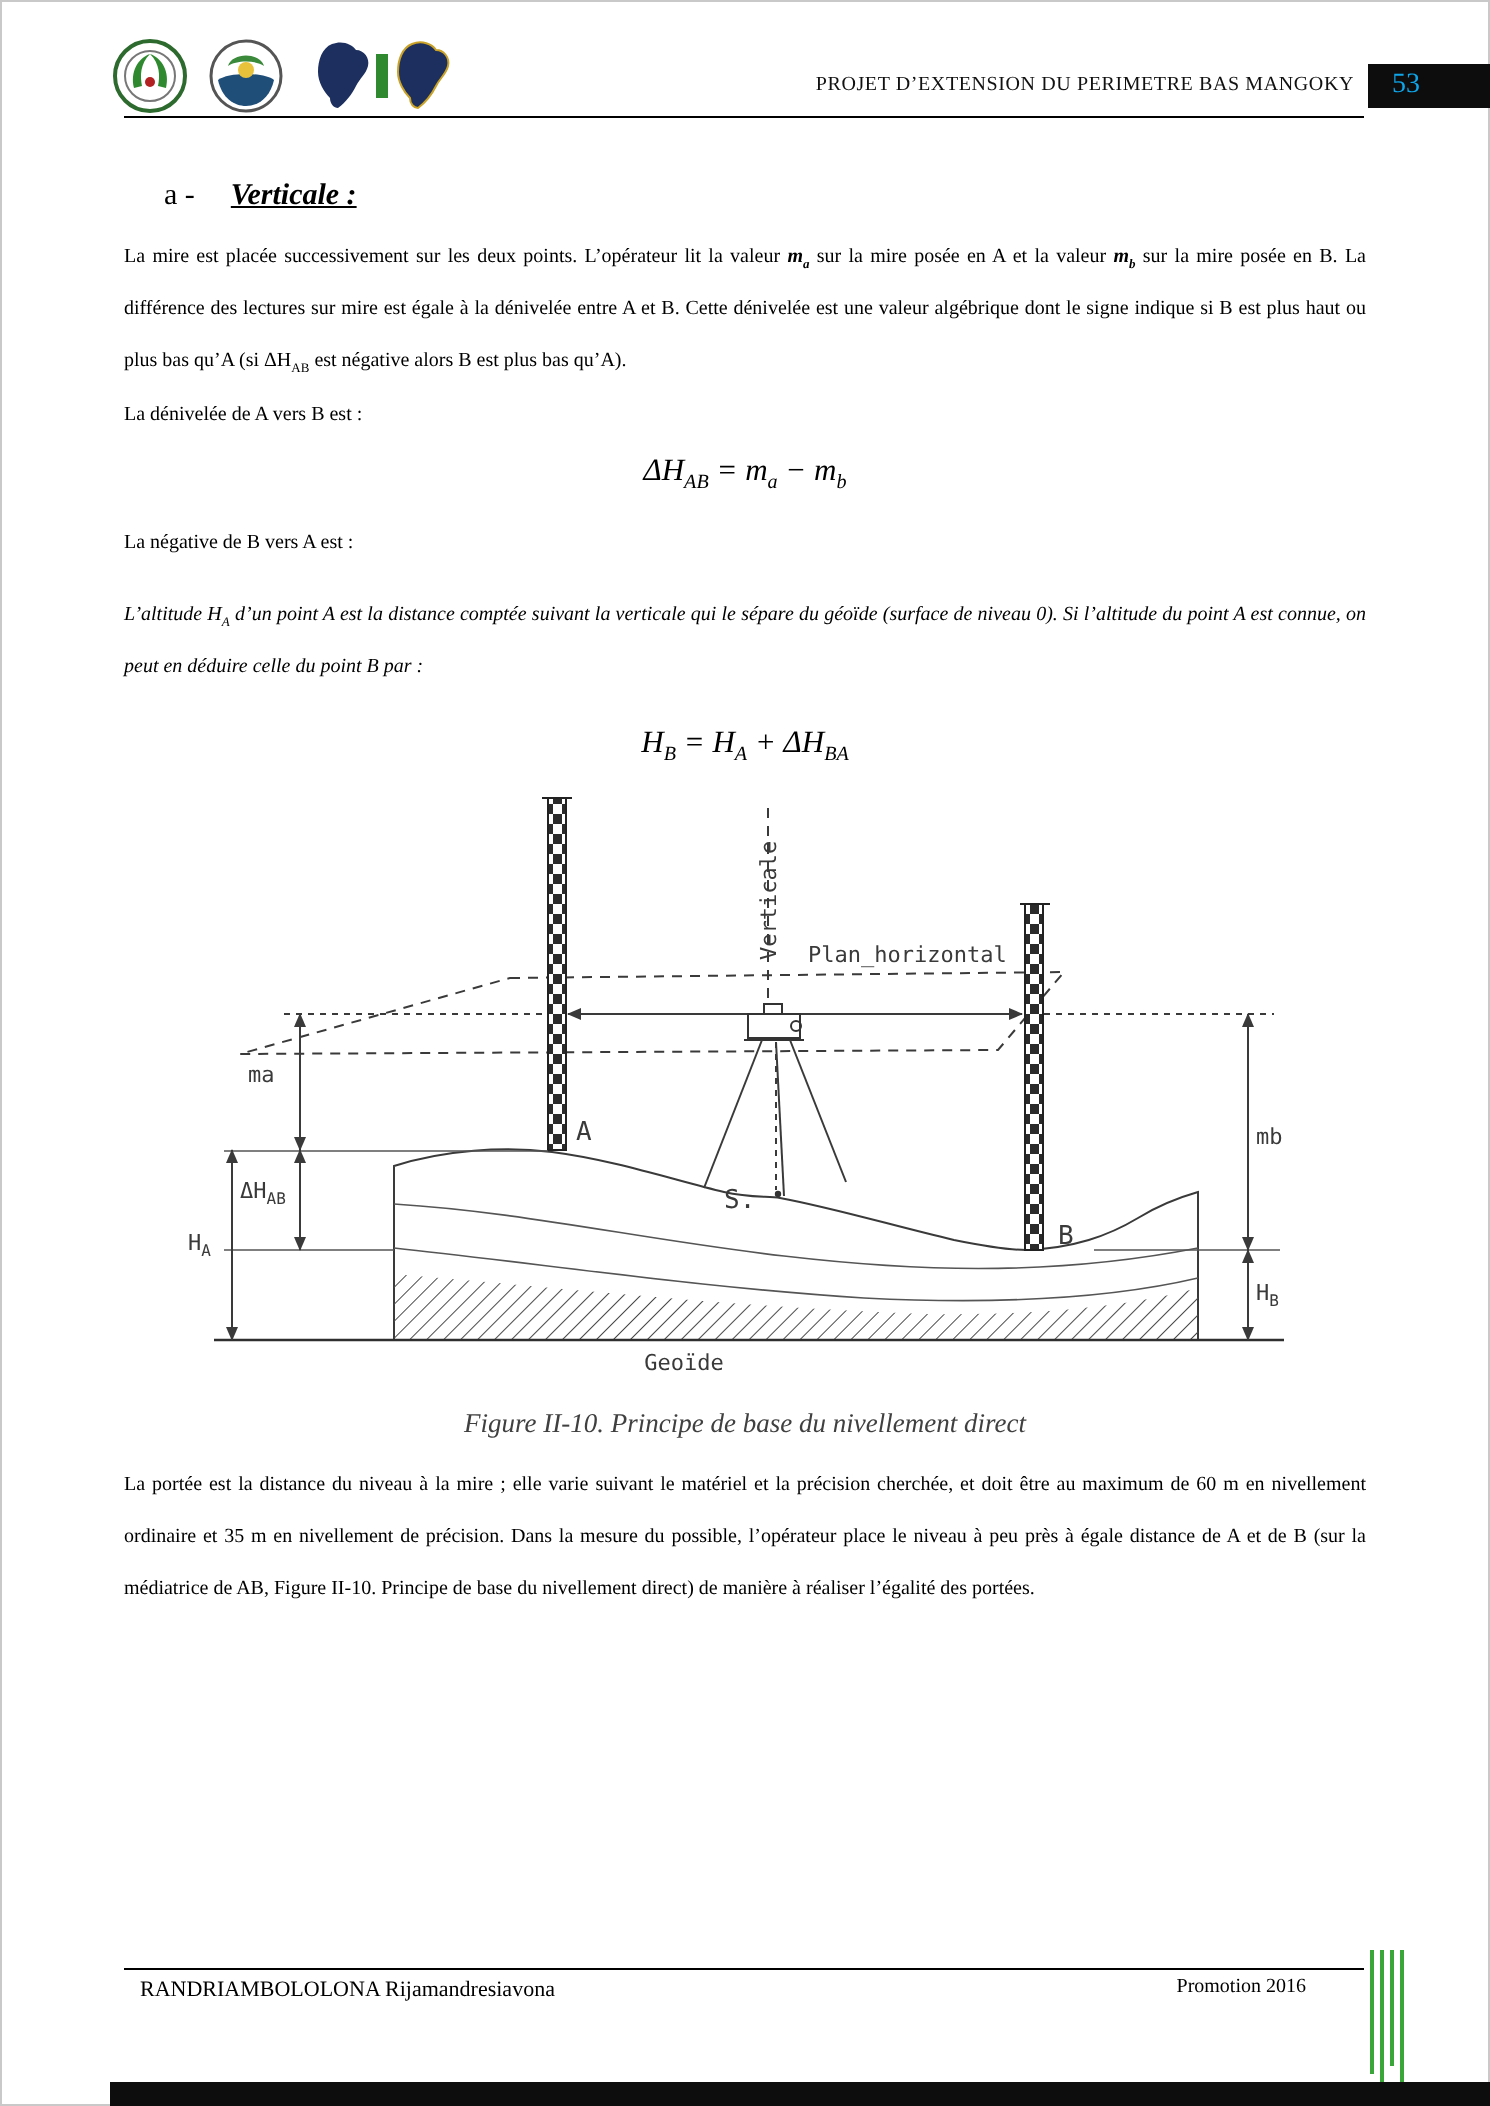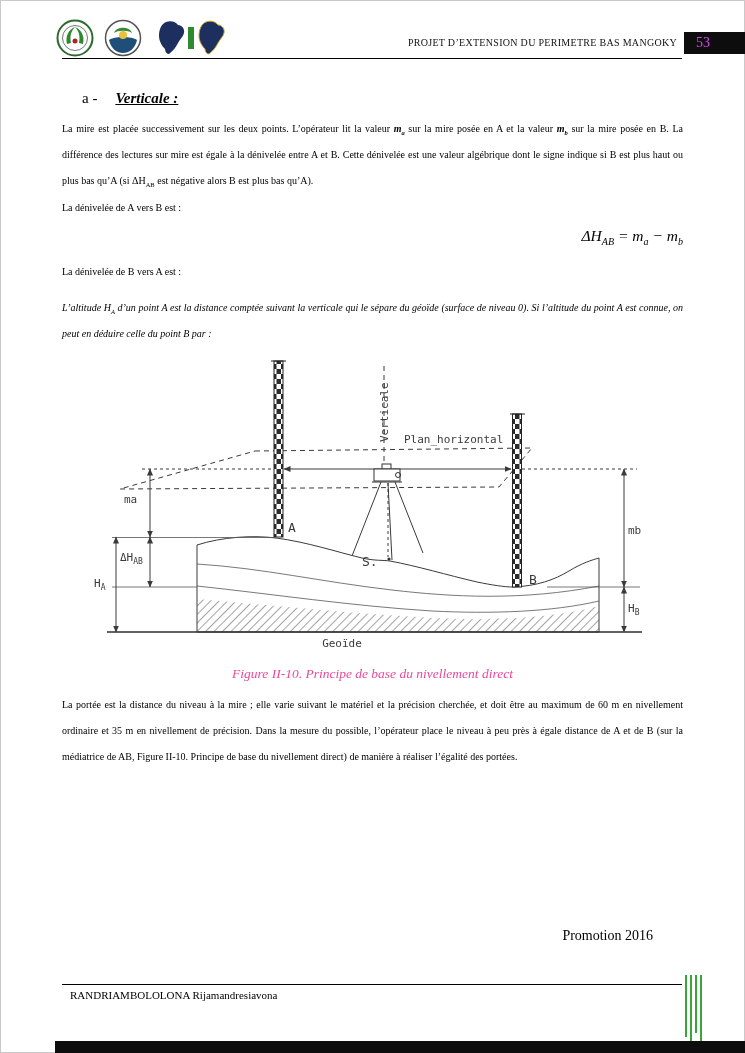--- a/index.html
+++ b/index.html
@@ -4,49 +4,49 @@
 <style>
   html,body{margin:0;padding:0;background:#e8e8e8;}
   .page{
     position:relative;width:745px;height:1053px;background:#fff;
     font-family:"Liberation Serif",serif;color:#000;overflow:hidden;
     box-shadow:0 0 0 1px #c9c9c9 inset;
   }
   
   .logos{position:absolute;top:18px;left:56px;display:flex;gap:10px;align-items:center;height:40px;}
   .header-title{position:absolute;top:37px;right:68px;font-size:10px;letter-spacing:.3px;color:#111;}
-  .page-num{position:absolute;top:32px;left:684px;width:61px;height:22px;background:#0d0d0d;color:#d946ef;
+  .page-num{position:absolute;top:32px;left:684px;width:61px;height:22px;background:#0d0d0d;color:#0ea5e9;
     font-size:14px;display:flex;align-items:center;padding-left:12px;box-sizing:border-box;}
   .header-rule{position:absolute;top:58px;left:62px;width:620px;border-top:1.4px solid #000;}
   
   .content{position:absolute;top:88px;left:62px;width:621px;}
   .heading{margin:0;line-height:20px;font-size:15px;padding-left:20px;}
   .sec-title{margin-left:18px;font-style:italic;font-weight:bold;text-decoration:underline;}
   .body-p{margin:0;font-size:10px;line-height:26px;text-align:justify;}
   .formula{margin:0;font-size:15.5px;line-height:26px;text-align:center;}
   .seg-bi{font-weight:bold;font-style:italic;}
   .seg-bisub{font-weight:bold;font-style:italic;}
   .seg-i{font-style:italic;}
   .seg-isub{font-style:italic;}
   sub{font-size:.65em;line-height:0;}
-  .sp2{margin-top:1px;} .sp3{margin-top:2px;text-align:right;} .sp4{margin-top:10px;}
+  .sp2{margin-top:1px;} .sp3{margin-top:2px;} .sp4{margin-top:10px;}
   .sp5{margin-top:7px;} .sp6{margin-top:10px;font-style:italic;} .sp7{margin-top:12px;} .sp8{margin-top:8px;}
   .figure-wrap{margin:7px 0 0 30px;width:560px;height:300px;position:relative;}
   .caption{margin:10px 0 0;text-align:center;font-style:italic;font-size:13.5px;line-height:20px;}
   
   .ln{stroke:#3a3a3a;fill:none;stroke-width:1;}
   .thin{stroke:#555;fill:none;stroke-width:.8;}
   .dash{stroke-dasharray:5 4;}
   .dash2{stroke-dasharray:3 3;}
   .cad{font-family:"DejaVu Sans Mono",monospace;fill:#3a3a3a;font-size:11px;}
   .cadL{font-family:"DejaVu Sans Mono",monospace;fill:#3a3a3a;font-size:13px;}
   
   .footer-rule{position:absolute;top:984px;left:62px;width:620px;border-top:1px solid #000;}
   .footer-author{position:absolute;top:989px;left:70px;font-size:11px;}
-  .footer-promo{position:absolute;top:928px;right:92px;font-size:14px;}
+  .footer-promo{position:absolute;top:988px;right:92px;font-size:10px;}
   .deco{position:absolute;top:975px;left:685px;display:flex;gap:3px;align-items:flex-start;}
   .deco div{width:2px;}
   .bottom-bar{position:absolute;left:55px;right:0;bottom:0;height:12px;background:#0d0d0d;}
 </style>
 </head>
 <body>
 
 <div class="page">
 
   <div class="logos">
@@ -76,23 +76,24 @@
 
   <div class="content">
 
     <p class="heading"><span>a -</span><span class="sec-title">Verticale :</span></p>
 
     <p class="body-p sp8"><span>La mire est placée successivement sur les deux points. L’opérateur lit la valeur </span><span class="seg-bi">m</span><sub class="seg-bisub">a</sub><span> sur la mire posée en A et la valeur </span><span class="seg-bi">m</span><sub class="seg-bisub">b</sub><span> sur la mire posée en B. La différence des lectures sur mire est égale à la dénivelée entre A et B. Cette dénivelée est une valeur algébrique dont le signe indique si B est plus haut ou plus bas qu’A (si ΔH</span><sub class="seg-sub">AB</sub><span> est négative alors B est plus bas qu’A).</span></p>
 
     <p class="body-p sp2">La dénivelée de A vers B est :</p>
     <p class="formula sp3"><span class="seg-i">ΔH</span><sub class="seg-isub">AB</sub><span class="seg-i"> = </span><span class="seg-i">m</span><sub class="seg-isub">a</sub><span class="seg-i"> − </span><span class="seg-i">m</span><sub class="seg-isub">b</sub></p>
 
-    <p class="body-p sp4">La dénivelée de B vers A est :</p>
+    <p class="body-p sp4">La négative de B vers A est :</p>
 
     <p class="body-p sp6"><span>L’altitude H</span><sub class="seg-sub">A</sub><span> d’un point A est la distance comptée suivant la verticale qui le sépare du géoïde (surface de niveau 0). Si l’altitude du point A est connue, on peut en déduire celle du point B par :</span></p>
+    <p class="formula sp7"><span class="seg-i">H</span><sub class="seg-isub">B</sub><span class="seg-i"> =  </span><span class="seg-i">H</span><sub class="seg-isub">A</sub><span class="seg-i"> +  </span><span class="seg-i">ΔH</span><sub class="seg-isub">BA</sub></p>
 
     <div class="figure-wrap">
       <svg width="560" height="300" viewBox="0 0 560 300">
         <defs>
           <marker id="arr" markerWidth="8" markerHeight="8" refX="6.5" refY="3" orient="auto-start-reverse" markerUnits="userSpaceOnUse">
             <path d="M0,0 L7,3 L0,6 Z" fill="#3a3a3a"></path>
           </marker>
           <pattern id="hatch" width="6" height="6" patternTransform="rotate(45)" patternUnits="userSpaceOnUse">
             <line x1="0" y1="0" x2="0" y2="6" stroke="#4a4a4a" stroke-width="1"></line>
           </pattern>
@@ -162,21 +163,21 @@
         <text class="cadL" x="196" y="178">A</text>
         <text class="cadL" x="437" y="230">B</text>
         <text class="cadL" x="270" y="212">S.</text>
         <text class="cad" x="28" y="207"><tspan>ΔH</tspan><tspan dy="3" font-size="8">AB</tspan></text>
         <text class="cad" x="2" y="233"><tspan>H</tspan><tspan dy="3" font-size="8">A</tspan></text>
         <text class="cad" x="536" y="258"><tspan>H</tspan><tspan dy="3" font-size="8">B</tspan></text>
         <text class="cad" x="250" y="293" text-anchor="middle" font-size="12.5">Geoïde</text>
       </svg>
     </div>
 
-    <p class="caption" style="color: #ec4899;">Figure II-10. Principe de base du nivellement direct</p>
+    <p class="caption" style="color: #404040;">Figure II-10. Principe de base du nivellement direct</p>
 
     <p class="body-p sp8">La portée est la distance du niveau à la mire ; elle varie suivant le matériel et la précision cherchée, et doit être au maximum de 60 m en nivellement ordinaire et 35 m en nivellement de précision. Dans la mesure du possible, l’opérateur place le niveau à peu près à égale distance de A et de B (sur la médiatrice de AB, Figure II-10. Principe de base du nivellement direct) de manière à réaliser l’égalité des portées.</p>
   </div>
 
   <div class="footer-rule"></div>
   <div class="footer-author">RANDRIAMBOLOLONA Rijamandresiavona</div>
   <div class="footer-promo">Promotion 2016</div>
   <div class="deco">
     <div style="height: 62px; background: rgb(58, 166, 58);"></div>
       <div style="height: 68px; background: rgb(58, 166, 58);"></div>

